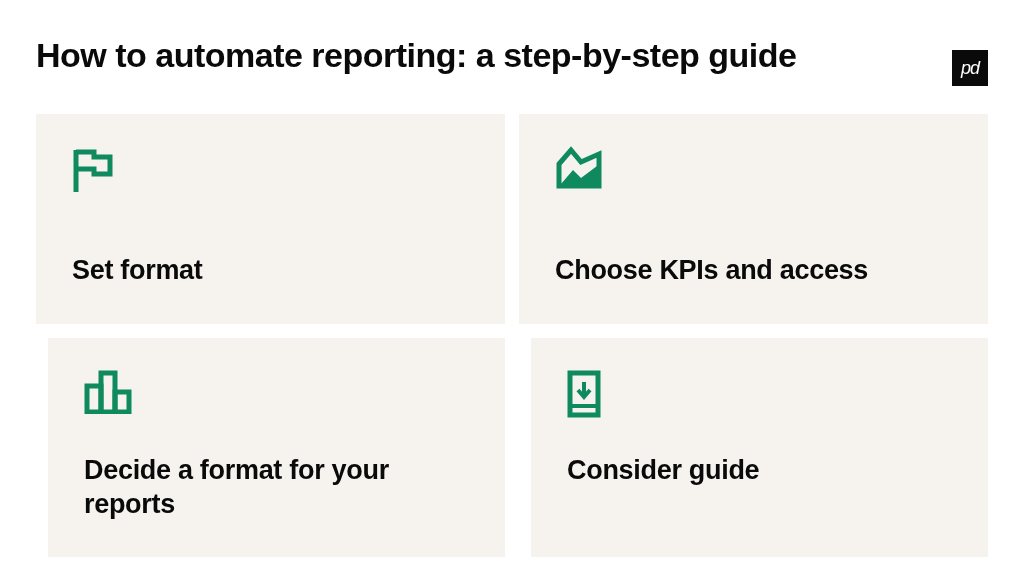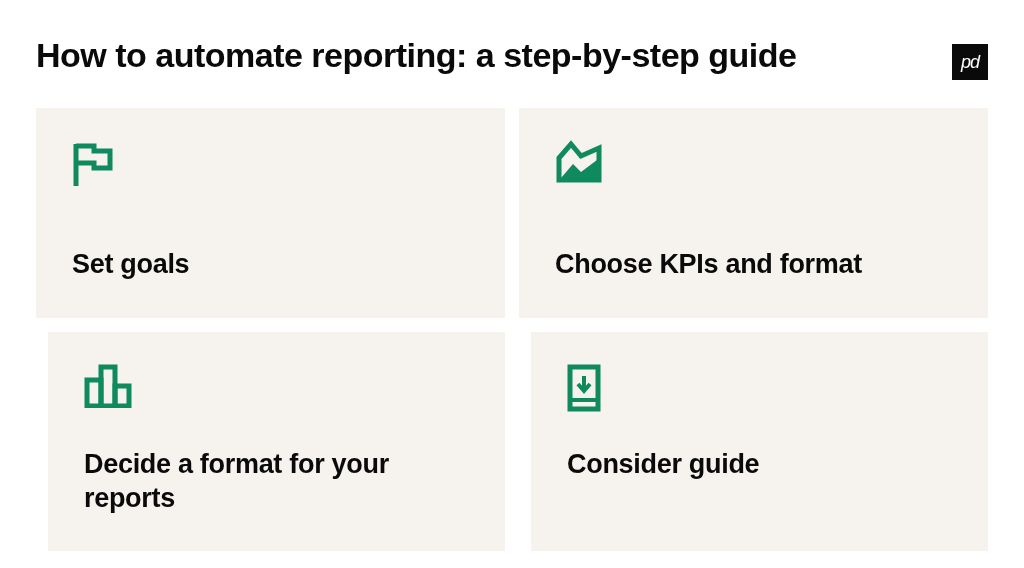--- a/index.html
+++ b/index.html
@@ -28,21 +28,21 @@
       line-height: 1.15;
     }
     .logo-box {
       width: 36px;
       height: 36px;
       background: #0a0a0a;
       display: flex;
       align-items: center;
       justify-content: center;
       flex-shrink: 0;
-      margin-top: 8px;
+      margin-top: 14px;
     }
     .logo-text {
       color: #ffffff;
       font-size: 18px;
       font-weight: 500;
       font-style: italic;
       letter-spacing: -1px;
     }
     .grid {
       display: grid;
@@ -94,31 +94,31 @@
 
 <div class="grid">
 
   <div class="card">
     <div class="card-icon">
       <svg width="44" height="48" viewBox="0 0 44 48" fill="none">
         <path d="M4 4 L4 46" stroke="#0f8a5f" stroke-width="5" stroke-linecap="butt"></path>
         <path d="M4 6 L22 6 L22 11 L38 11 L38 28 L22 28 L22 23 L4 23" stroke="#0f8a5f" stroke-width="5" fill="none" stroke-linejoin="miter"></path>
       </svg>
     </div>
-    <div class="card-title">Set goals</div>
+    <div class="card-title">Set format</div>
   </div>
 
   <div class="card">
     <div class="card-icon">
       <svg width="48" height="44" viewBox="0 0 48 44" fill="none">
         <path d="M4 40 L4 18 L16 4 L26 16 L44 8 L44 40 Z" stroke="#0f8a5f" stroke-width="5" fill="none" stroke-linejoin="miter"></path>
         <path d="M6 38 L18 24 L26 32 L42 20 L42 38 Z" fill="#0f8a5f"></path>
       </svg>
     </div>
-    <div class="card-title">Choose KPIs and format</div>
+    <div class="card-title">Choose KPIs and access</div>
   </div>
 
   <div class="card">
     <div class="card-icon">
       <svg width="50" height="44" viewBox="0 0 50 44" fill="none">
         <rect x="3" y="16" width="14" height="26" stroke="#0f8a5f" stroke-width="5" fill="none"></rect>
         <rect x="17" y="3" width="14" height="39" stroke="#0f8a5f" stroke-width="5" fill="none"></rect>
         <rect x="31" y="22" width="14" height="20" stroke="#0f8a5f" stroke-width="5" fill="none"></rect>
       </svg>
     </div>

